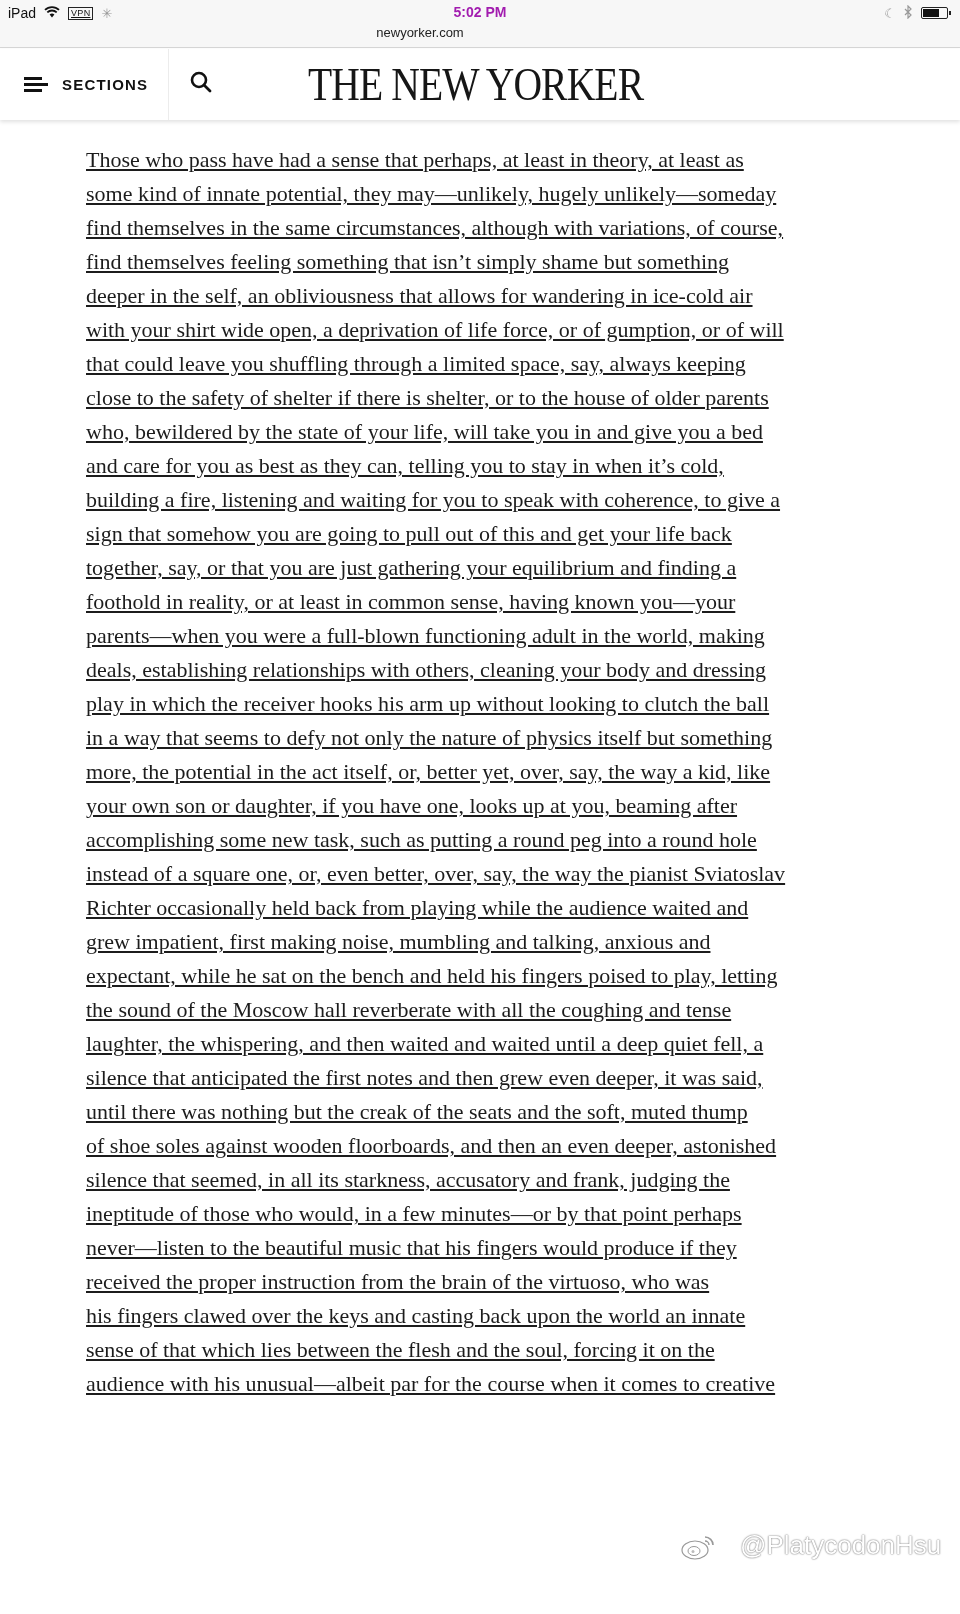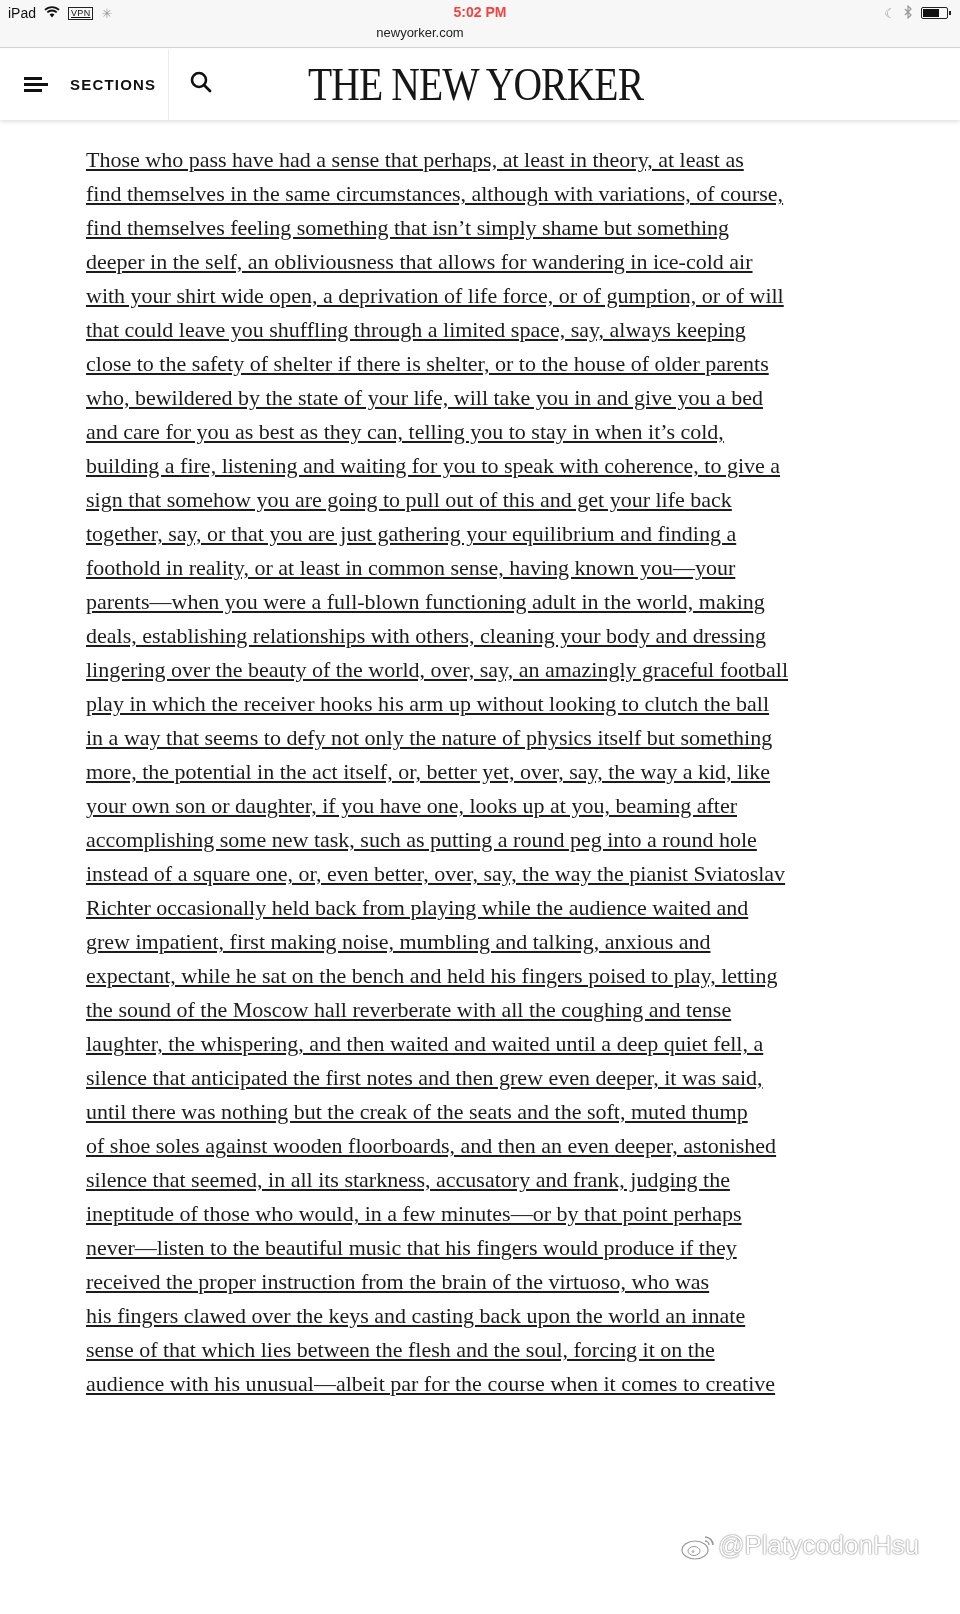--- a/index.html
+++ b/index.html
@@ -15,21 +15,21 @@
       position: absolute; left: 8px; top: 4px; height: 18px;
       display: flex; align-items: center; gap: 8px;
       font-size: 14px; color: #111;
     }
     .status-left .vpn {
       font-size: 9px; border: 1px solid #222; padding: 0 2px; line-height: 11px; letter-spacing: 0.3px; text-decoration: underline;
     }
     .status-left .spinner { font-size: 13px; color: #999; }
     .status-time {
       position: absolute; left: 0; width: 960px; top: 4px; text-align: center;
-      font-size: 14px; font-weight: bold; color: #ef4444;
+      font-size: 14px; font-weight: bold; color: #a21caf;
     }
     .status-url {
       position: absolute; left: 0; width: 840px; top: 25px; text-align: center;
       font-size: 13px; color: #222;
     }
     .status-right {
       position: absolute; right: 12px; top: 4px; height: 18px;
       display: flex; align-items: center; gap: 8px; font-size: 13px; color: #999;
     }
     .battery {
@@ -40,21 +40,21 @@
       content: ""; position: absolute; right: -4px; top: 3px; width: 2px; height: 4px; background: #222;
     }
 
     
     .site-header {
       position: absolute; left: 0; top: 49px; width: 960px; height: 71px;
       background: #ffffff; box-shadow: 0 2px 4px rgba(0,0,0,0.12);
     }
     .sections-btn {
       position: absolute; left: 0; top: 0; width: 169px; height: 71px;
-      display: flex; align-items: center; padding-left: 24px; gap: 22px;
+      display: flex; align-items: center; padding-left: 24px; gap: 14px;
       border-right: 1px solid #ececec; cursor: pointer;
     }
     .hamburger { width: 24px; height: 16px; position: relative; }
     .hamburger span { position: absolute; left: 0; height: 3px; background: #111; }
     .hamburger span:nth-child(1) { top: 0; width: 18px; }
     .hamburger span:nth-child(2) { top: 6px; width: 24px; }
     .hamburger span:nth-child(3) { top: 12px; width: 18px; }
     .sections-label {
       font-size: 15px; font-weight: bold; letter-spacing: 1.2px; color: #111;
     }
@@ -72,21 +72,21 @@
     .article {
       position: absolute; left: 86px; top: 143px; width: 780px;
       font-family: "Liberation Serif", serif; font-size: 22px; line-height: 34px;
       color: #1c1c1c;
       text-decoration: underline;
     }
     .article .line { display: block; white-space: nowrap; height: 34px; }
 
     
     .watermark {
-      position: absolute; left: 680px; top: 1530px; display: flex; align-items: center; gap: 0;
+      position: absolute; left: 680px; top: 1530px; display: flex; align-items: center; gap: 22px;
       font-size: 26px; color: #ffffff;
       text-shadow: 0 0 2px #888, 0 0 1px #666;
     }
     .weibo-icon { width: 38px; height: 30px; }
   </style>
 </head>
 <body>
 
 <div class="status-bar">
   <div class="status-left">
@@ -129,35 +129,35 @@
     <svg width="28" height="28" viewBox="0 0 28 28">
         <circle cx="11" cy="11" r="7" stroke="#111" stroke-width="2.6" fill="none"></circle>
         <line x1="16" y1="16" x2="22" y2="22" stroke="#111" stroke-width="2.8" stroke-linecap="round"></line>
       </svg>
   </div>
   <div class="logo">THE NEW YORKER</div>
 </div>
 
 <div class="article">
   <span class="line">Those who pass have had a sense that perhaps, at least in theory, at least as</span>
+  <span class="line">some kind of innate potential, they may—unlikely, hugely unlikely—someday</span>
   <span class="line">find themselves in the same circumstances, although with variations, of course,</span>
   <span class="line">find themselves feeling something that isn’t simply shame but something</span>
   <span class="line">deeper in the self, an obliviousness that allows for wandering in ice-cold air</span>
   <span class="line">with your shirt wide open, a deprivation of life force, or of gumption, or of will</span>
   <span class="line">that could leave you shuffling through a limited space, say, always keeping</span>
   <span class="line">close to the safety of shelter if there is shelter, or to the house of older parents</span>
   <span class="line">who, bewildered by the state of your life, will take you in and give you a bed</span>
   <span class="line">and care for you as best as they can, telling you to stay in when it’s cold,</span>
   <span class="line">building a fire, listening and waiting for you to speak with coherence, to give a</span>
   <span class="line">sign that somehow you are going to pull out of this and get your life back</span>
   <span class="line">together, say, or that you are just gathering your equilibrium and finding a</span>
   <span class="line">foothold in reality, or at least in common sense, having known you—your</span>
   <span class="line">parents—when you were a full-blown functioning adult in the world, making</span>
   <span class="line">deals, establishing relationships with others, cleaning your body and dressing</span>
-  <span class="line">lingering over the beauty of the world, over, say, an amazingly graceful football</span>
   <span class="line">play in which the receiver hooks his arm up without looking to clutch the ball</span>
   <span class="line">in a way that seems to defy not only the nature of physics itself but something</span>
   <span class="line">more, the potential in the act itself, or, better yet, over, say, the way a kid, like</span>
   <span class="line">your own son or daughter, if you have one, looks up at you, beaming after</span>
   <span class="line">accomplishing some new task, such as putting a round peg into a round hole</span>
   <span class="line">instead of a square one, or, even better, over, say, the way the pianist Sviatoslav</span>
   <span class="line">Richter occasionally held back from playing while the audience waited and</span>
   <span class="line">grew impatient, first making noise, mumbling and talking, anxious and</span>
   <span class="line">expectant, while he sat on the bench and held his fingers poised to play, letting</span>
   <span class="line">the sound of the Moscow hall reverberate with all the coughing and tense</span>

